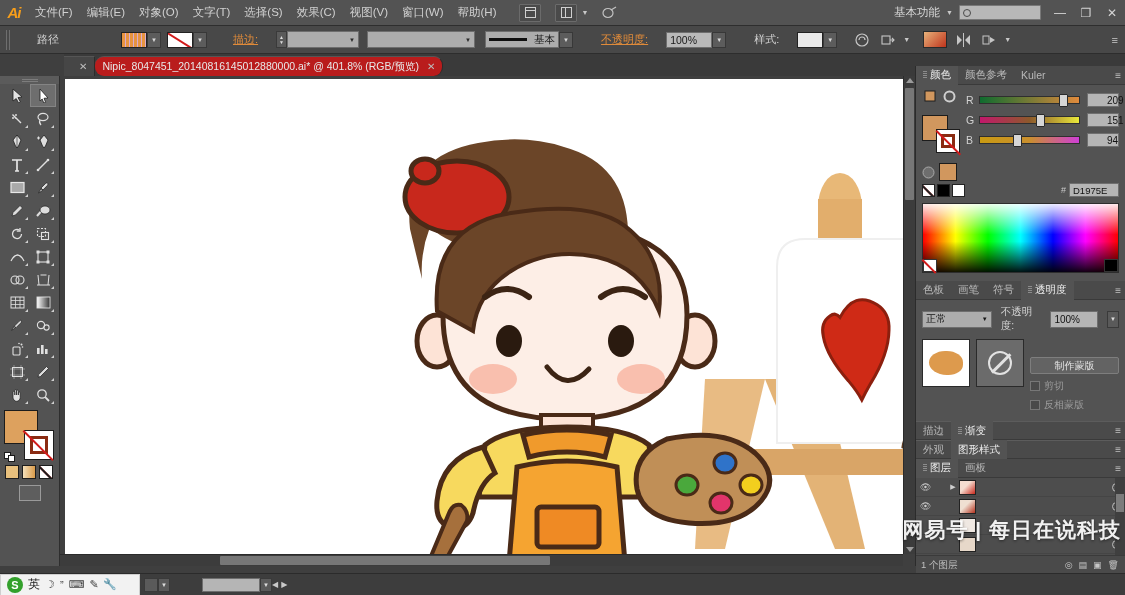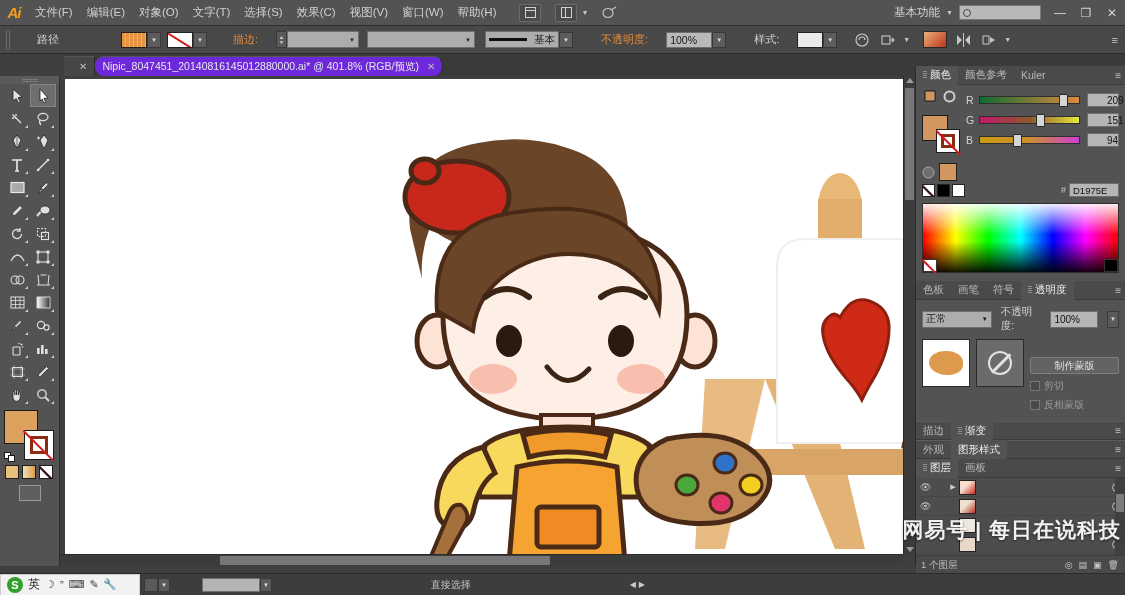--- a/index.html
+++ b/index.html
@@ -27,21 +27,21 @@
     color:#d5d5d5; font-size:12px; }
 
   
   .ctrlbar { position:absolute; left:0; top:26px; width:1125px; height:28px;
     background:#484848; border-bottom:1px solid #2d2d2d; display:flex;
     align-items:center; padding-left:6px; }
   .grip { width:5px; height:20px;
     background:repeating-linear-gradient(to right,#6e6e6e 0 1px,transparent 1px 3px);
     margin-right:8px; }
   .ctrl-label { color:#d2d2d2; font-size:11px; margin:0 18px; white-space:nowrap; }
-  .ctrl-label.link { color:#e08b3a; }
+  .ctrl-label.link { color:#e08b3a; text-decoration:underline; }
   .swatch-btn { width:26px; height:16px; border:1px solid #222; }
   .ddarrow { width:14px; height:16px; background:#5c5c5c; border:1px solid #383838;
     display:flex; align-items:center; justify-content:center; color:#d8d8d8; font-size:6px; }
   .numfield { height:16px; background:#b9b9b9; border:1px solid #6e6e6e; color:#1a1a1a;
     font-size:10.5px; display:flex; align-items:center; padding:0 3px; }
   .combo { height:17px; background:#adadad; border:1px solid #6e6e6e; display:flex;
     align-items:center; padding:0 3px; color:#1a1a1a; font-size:10.5px; }
   .combo .cb-arrow{ margin-left:auto; font-size:6px; color:#2a2a2a; }
   .stepper { width:11px; height:17px; background:#5a5a5a; border:1px solid #3a3a3a;
     display:flex; flex-direction:column; align-items:center; justify-content:center;
@@ -50,21 +50,21 @@
     color:#c6c6c6;font-size:12px;margin:0 3px; }
   .panel-menu { color:#c8c8c8; font-size:11px; margin-left:auto; margin-right:8px;
     letter-spacing:-1px; }
 
   
   .tabbar { position:absolute; left:64px; top:54px; width:1061px; height:22px;
     background:#3a3a3a; display:flex; align-items:flex-end; }
   .doctab { height:20px; display:flex; align-items:center; padding:0 7px;
     font-size:10.5px; color:#c4c4c4; background:#464646; border-right:1px solid #2c2c2c;
     border-top:1px solid #555; white-space:nowrap; }
-  .doctab.active { background:#6d28d9; color:#e8e8e8;border-radius:9px; }
+  .doctab.active { background:#b91c1c; color:#e8e8e8;border-radius:9px; }
   .tab-x { margin-left:8px; font-size:10px; color:#bdbdbd; }
 
   
   .toolbar { position:absolute; left:0; top:76px; width:60px; height:490px;
     background:#535353; border-right:1px solid #2e2e2e; }
   .tb-head { height:8px; background:#5b5b5b; display:flex; align-items:center;
     justify-content:center; }
   .tb-head i { display:block; width:16px; height:3px;
     background:repeating-linear-gradient(to bottom,#7d7d7d 0 1px,transparent 1px 2px); }
   .tgrid { display:flex; flex-wrap:wrap; width:60px; padding:0 4px; }
@@ -864,22 +864,19 @@
       <span class="ic">✎</span>
       <span class="ic">🔧</span>
     </div>
     <div class="st-zoom">
       <span style="width:14px;height:14px;background:#5a5a5a;border:1px solid #3a3a3a;display:inline-block"></span>
       <span class="st-arrow">▼</span>
       <span style="width:32px"></span>
       <span class="f"></span>
       <span class="st-arrow">▼</span>
     </div>
-    <div style="flex:1;display:flex;justify-content:center">
-      <span class="st-txt">直接选择</span>
-    </div>
     <div class="st-nav" style="margin-right:480px">
       <span>◀</span>
       <span>▶</span>
     </div>
   </div>
 
 </div>
 
 </body></html>

